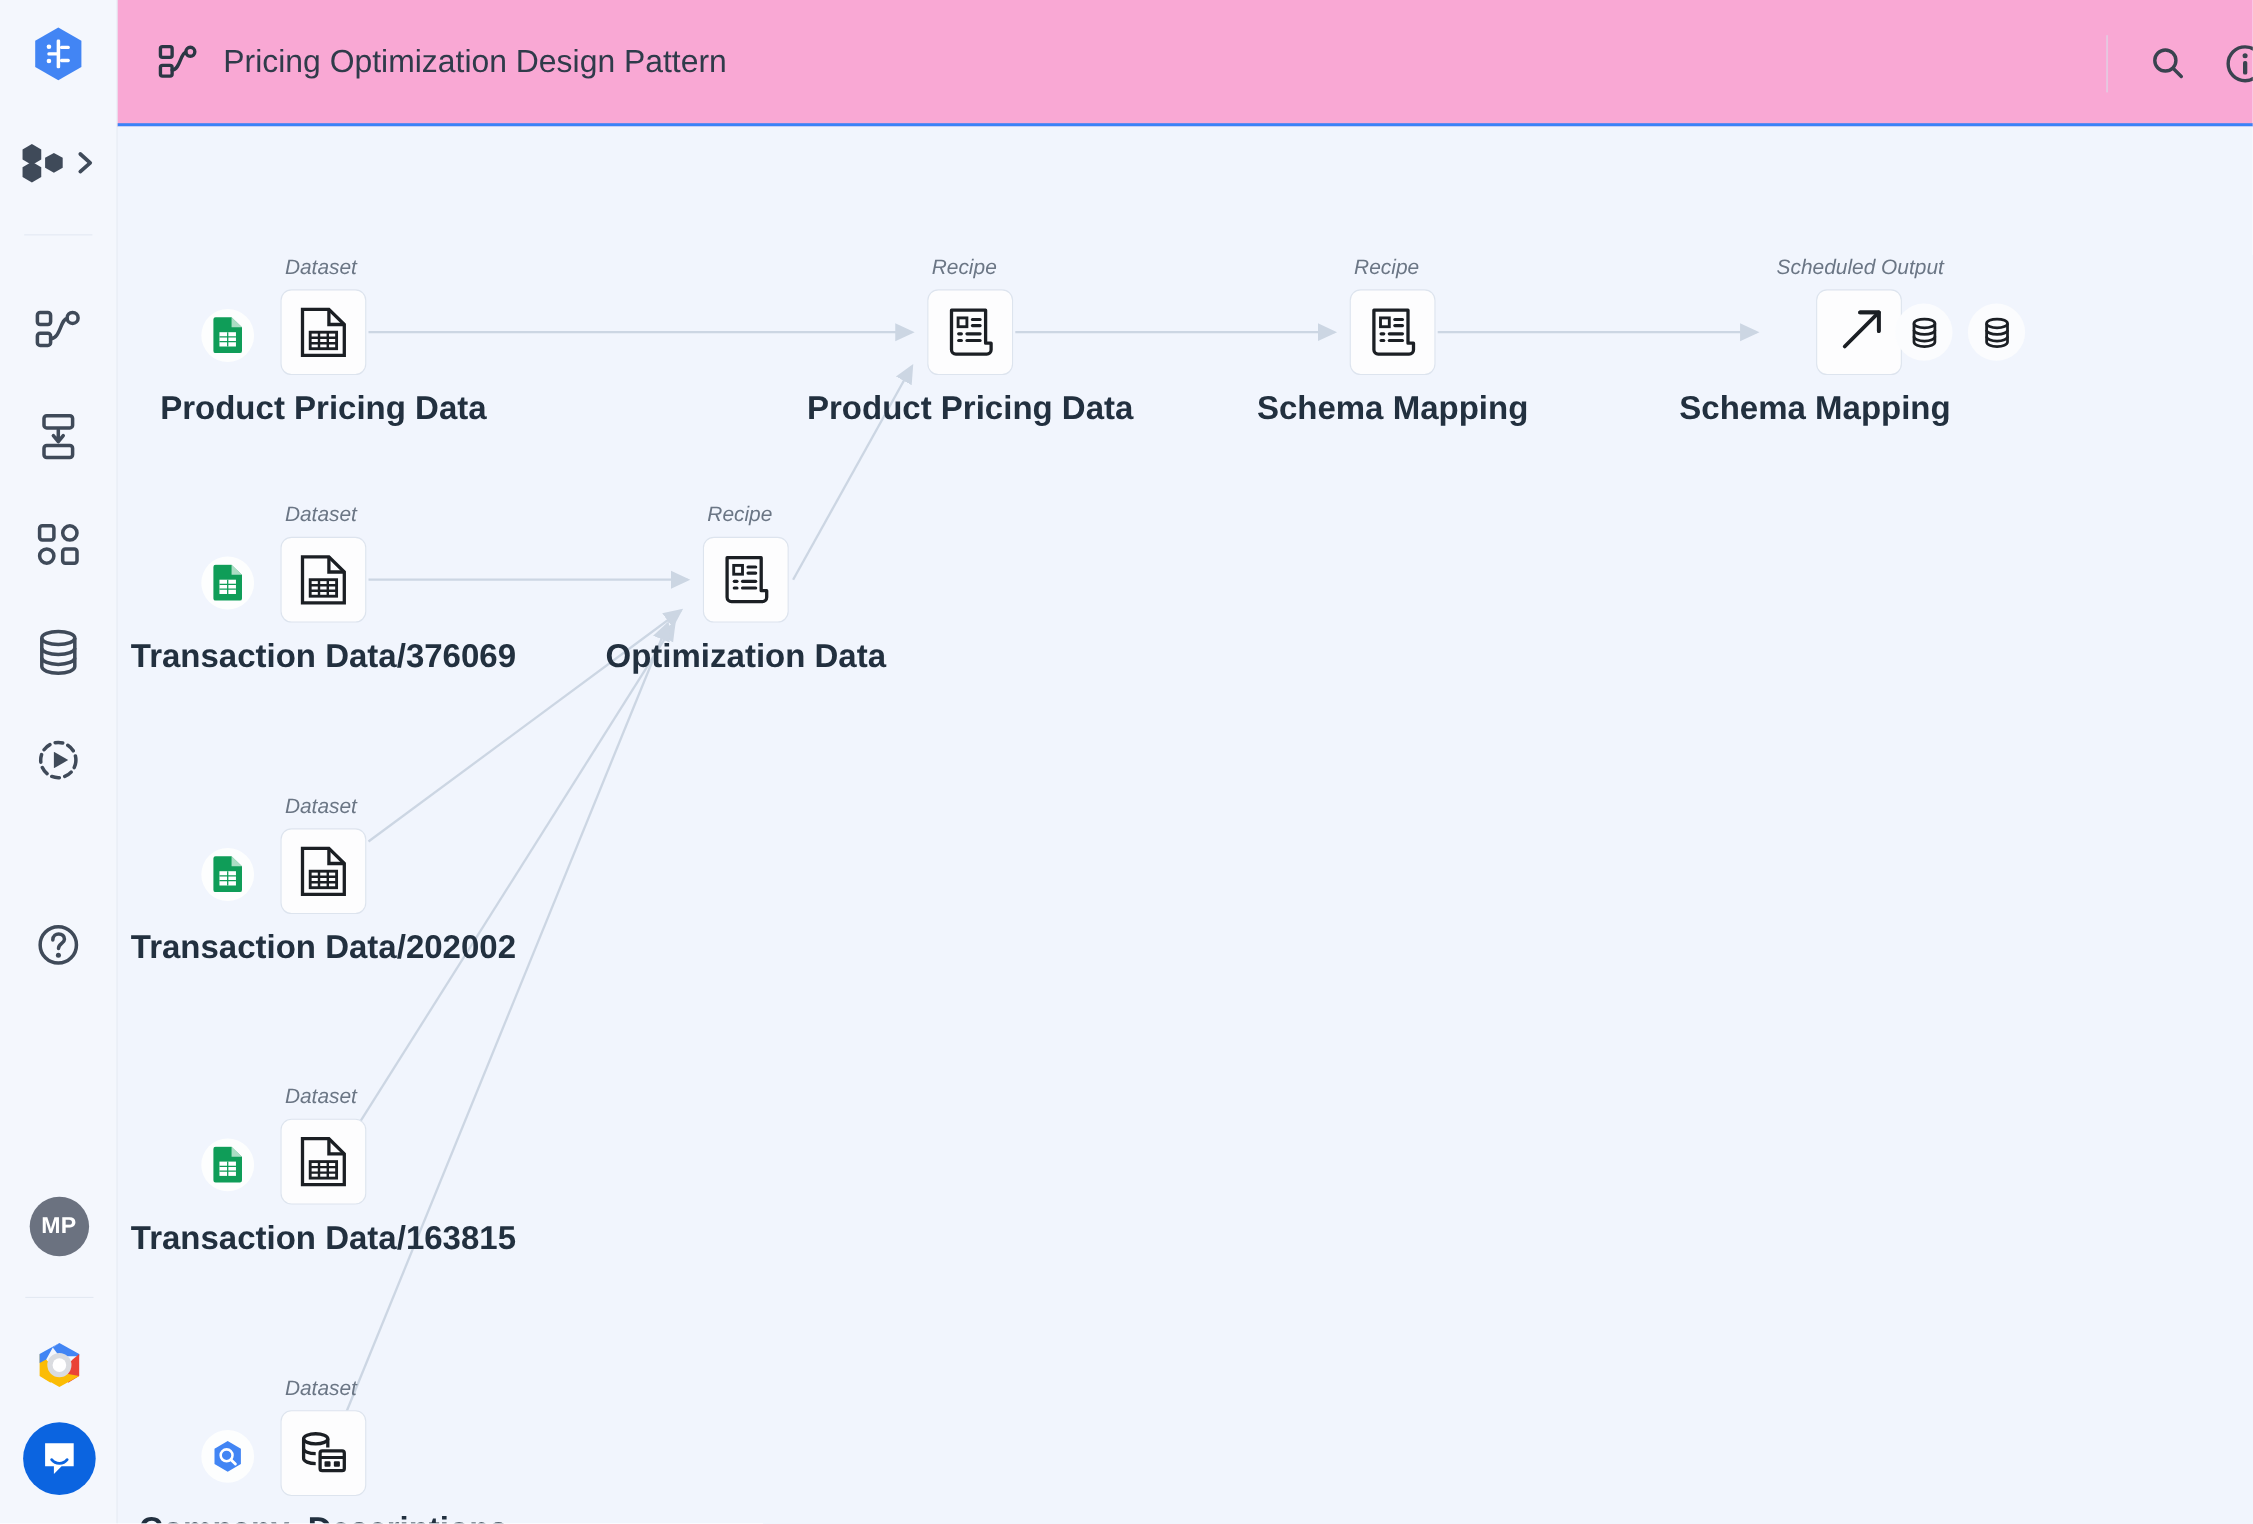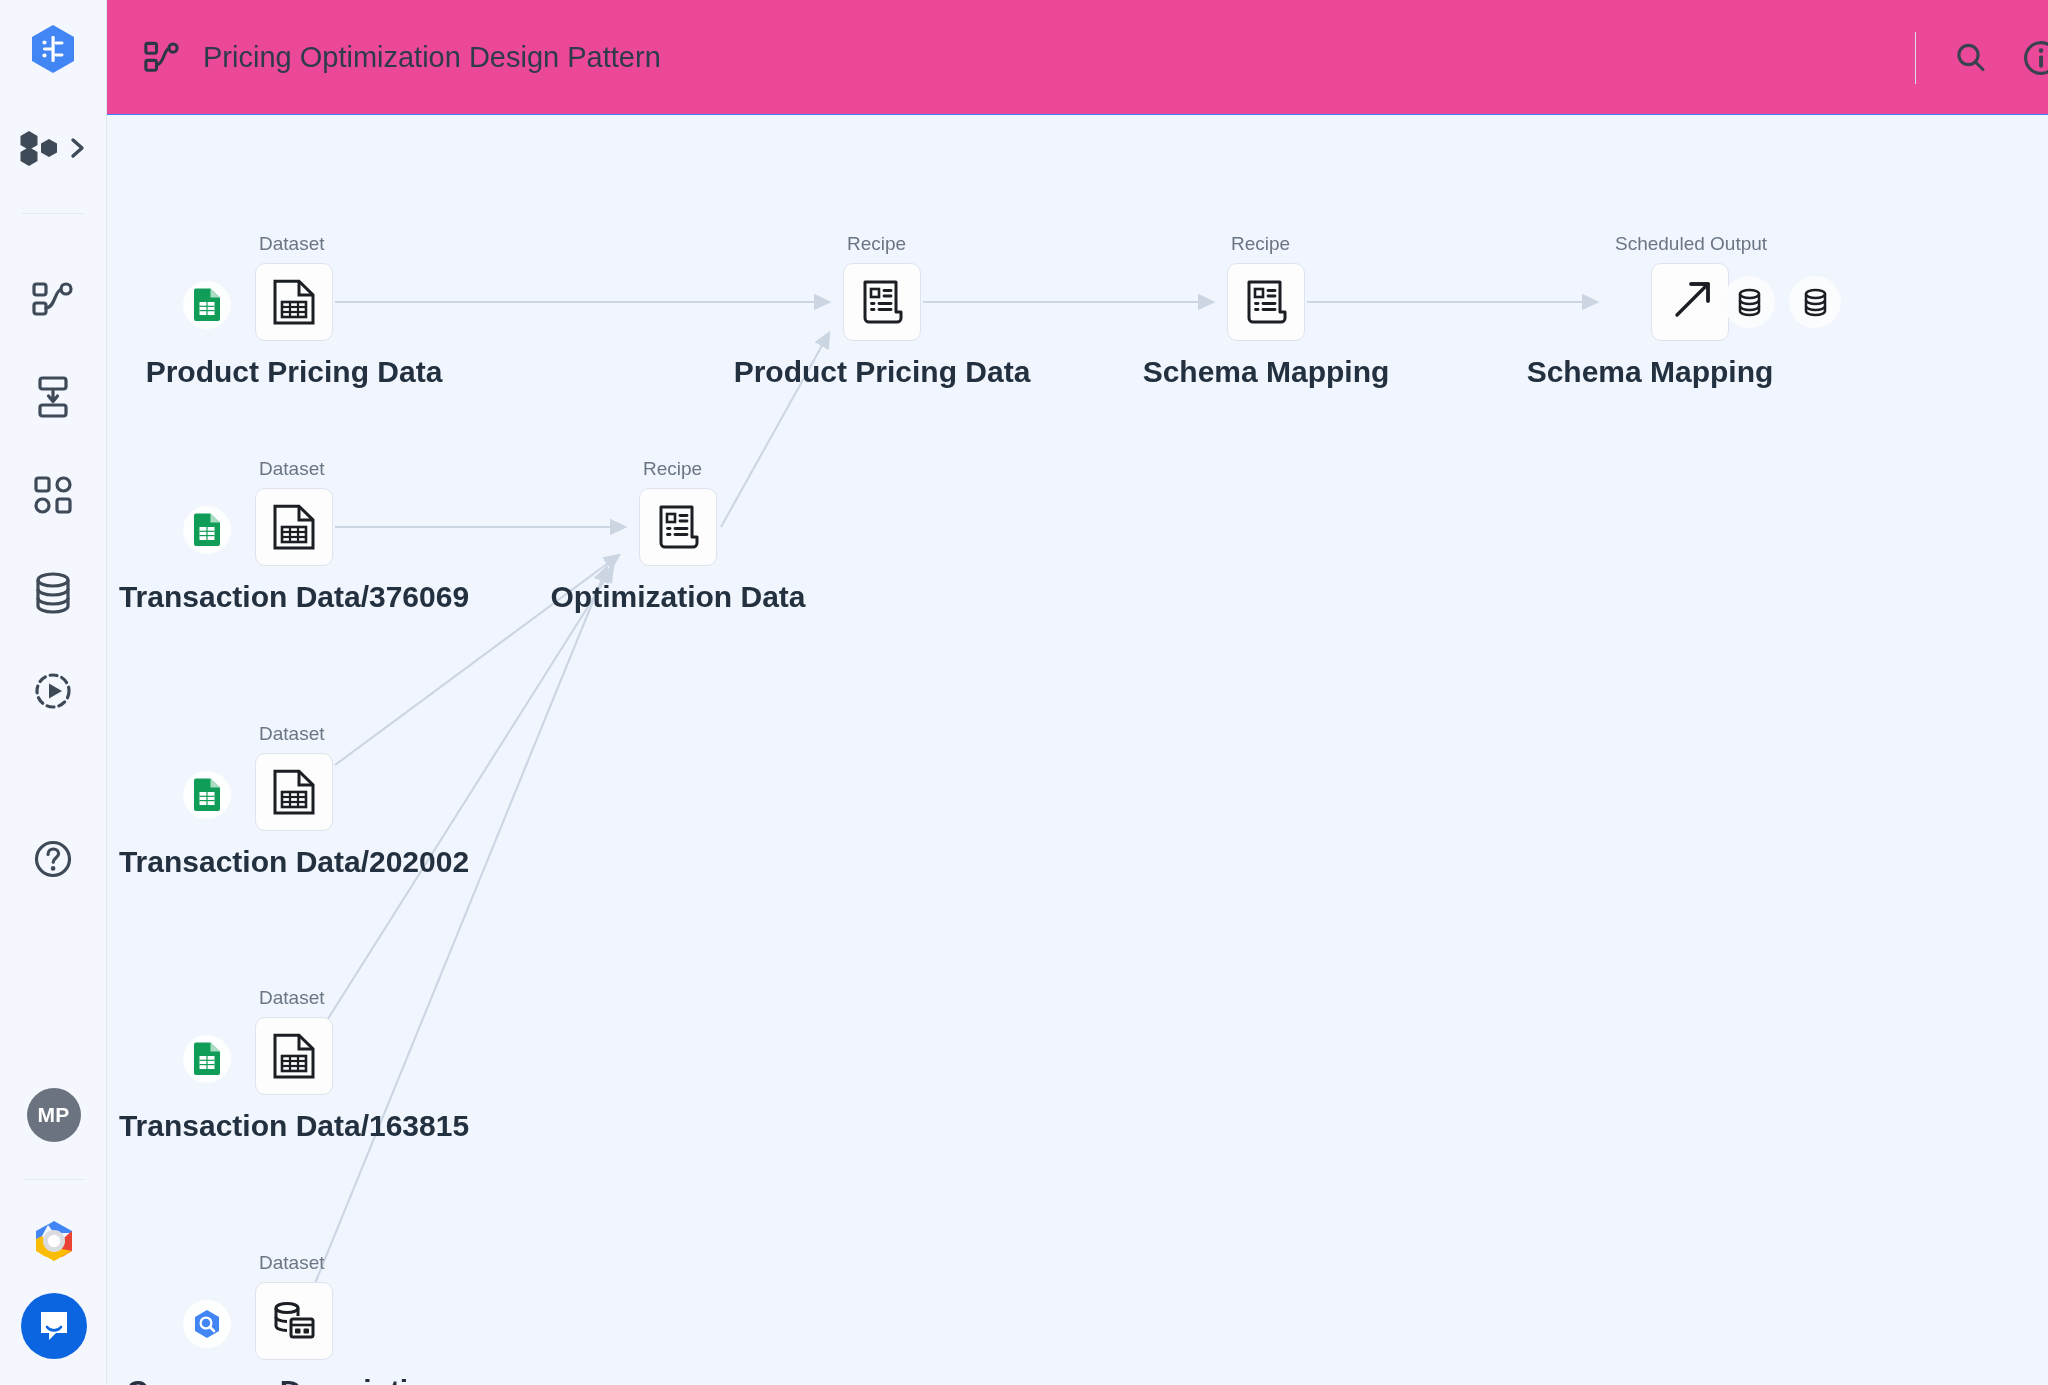--- a/index.html
+++ b/index.html
@@ -56,22 +56,22 @@
     margin: 26px 0 26px 0; width: 66px; height: 66px; border-radius: 50%;
     background: #0b64e0; display: flex; align-items: center; justify-content: center;
     cursor: pointer;
   }
 
   
   .main { flex: 1; display: flex; flex-direction: column; height: 1385px; position: relative; }
 
   .topbar {
     height: 115px; flex: 0 0 115px;
-    background: #ec4899;
-    border-bottom: 1px solid #3b82f6;
+    background: #f9a8d4;
+    border-bottom: 3px solid #3b82f6;
     display: flex; align-items: center;
     padding: 0 0 0 36px;
     position: relative;
   }
   .flow-icon { width: 38px; height: 38px; display: flex; align-items: center; justify-content: center; }
   .flow-title {
     margin-left: 22px;
     font-size: 29px; color: #2f3b4a; font-weight: 400;
     white-space: nowrap;
     cursor: pointer;
@@ -95,21 +95,21 @@
   
   .canvas {
     flex: 1; position: relative; background: #f1f5fd;
     overflow: hidden;
   }
   .edges { position: absolute; inset: 0; width: 100%; height: 100%; pointer-events: none; }
 
   .node { position: absolute; }
   .node-type {
     position: absolute; left: 4px; top: -30px;
-    font-size: 19px; color: #6b7685; white-space: nowrap;
+    font-size: 19px; color: #6b7685; white-space: nowrap; font-style: italic;
   }
   .node-box {
     width: 78px; height: 78px; border-radius: 10px;
     background: #fdfdfe; border: 1px solid #dde4ee;
     display: flex; align-items: center; justify-content: center;
     cursor: pointer;
   }
   .node-label {
     position: absolute; left: 0; top: 92px;
     font-size: 30px; font-weight: 700; color: #22303f;

